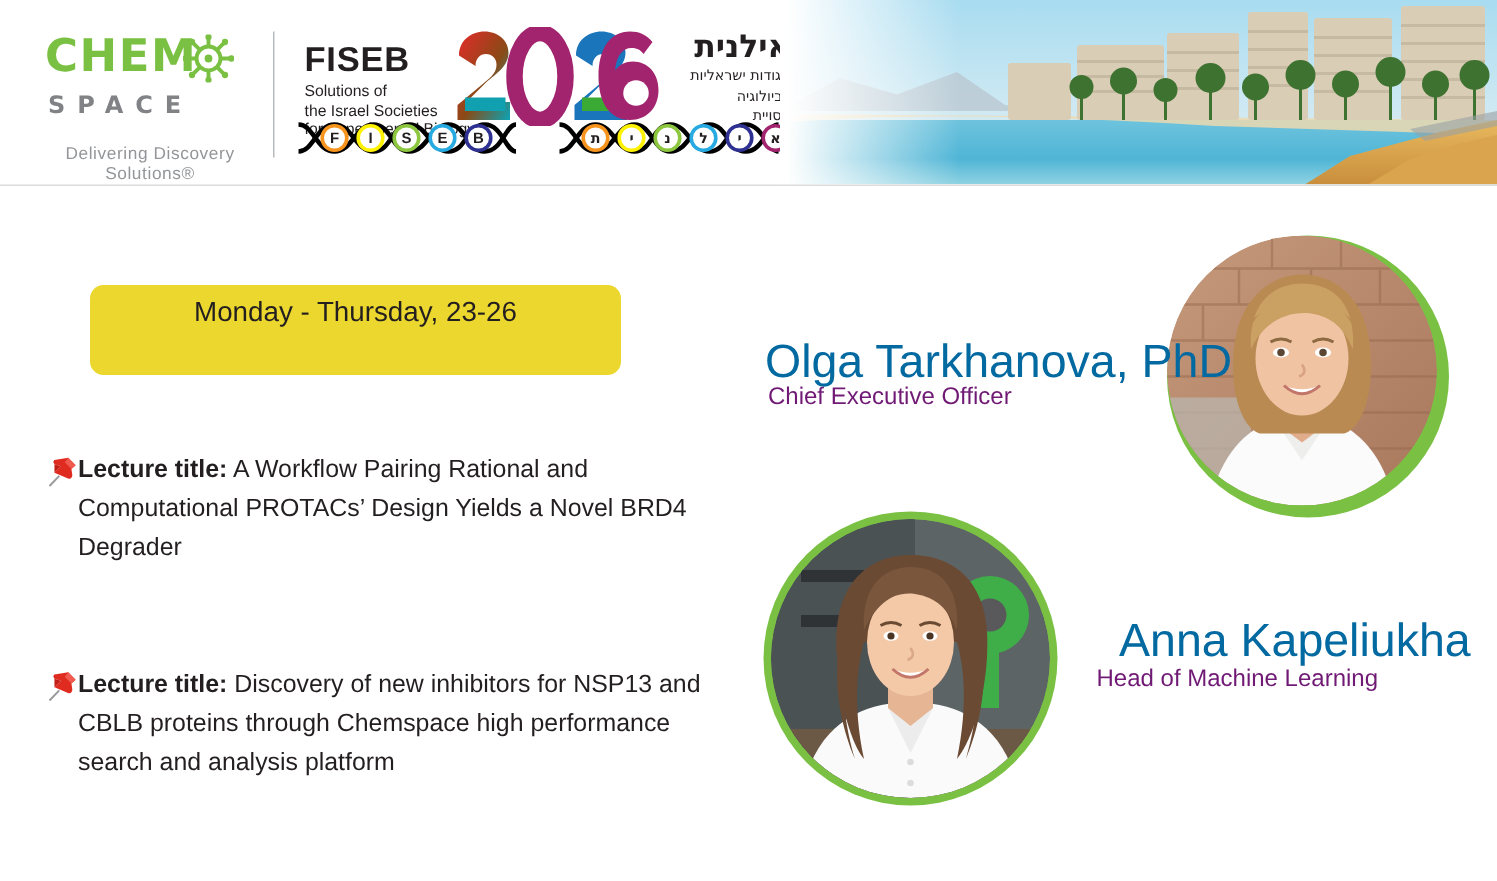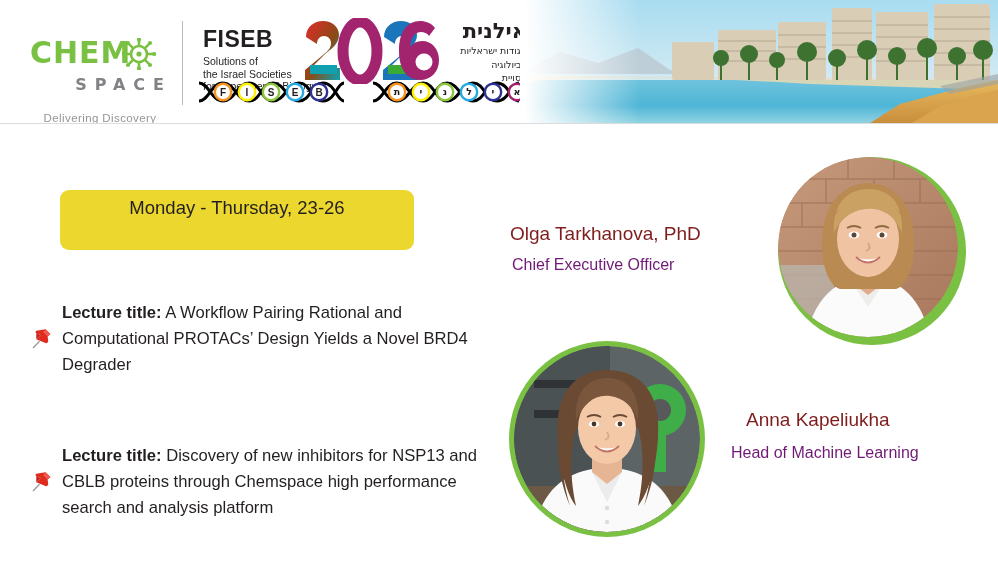--- a/index.html
+++ b/index.html
@@ -7,29 +7,29 @@
     width:998px;height:587px;overflow:hidden;background:#ffffff;
     font-family:"Liberation Sans", sans-serif;color:#1d1d1b;
   }
   .slide{position:relative;width:998px;height:587px;background:#fff;}
 
   
   .header{position:absolute;left:0;top:0;width:998px;height:124px;background:#fff;overflow:hidden;}
   .header-rule{position:absolute;left:0;top:123px;width:998px;height:1px;background:#dcdcdc;}
 
   
-  .cs-logo{position:absolute;left:26px;top:22px;width:148px;height:84px;margin-top:15px;}
+  .cs-logo{position:absolute;left:26px;top:22px;width:148px;height:84px;}
   .cs-wordmark{position:relative;height:34px;}
   .cs-chem{
     position:absolute;left:4px;top:0;font-size:30px;font-weight:bold;letter-spacing:1px;
     color:#7ac143;font-family:"DejaVu Sans", sans-serif;line-height:32px;
   }
   .cs-mol{position:absolute;left:96px;top:1px;width:34px;height:32px;}
   .cs-space{
-    position:absolute;left:6px;top:38px;width:140px;text-align:right;
+    position:absolute;left:6px;top:38px;width:140px;text-align:left;
     font-size:16px;font-weight:bold;letter-spacing:8px;color:#808285;
     font-family:"DejaVu Sans", sans-serif;
   }
   .cs-tag{
     position:absolute;left:0;top:75px;width:148px;text-align:center;
     font-size:11.5px;color:#939598;line-height:13px;letter-spacing:.4px;
   }
 
   .hdr-divider{position:absolute;left:182px;top:21px;width:1px;height:84px;background:#b9bcbe;}
 
@@ -63,39 +63,39 @@
   
   .headline{position:absolute;left:33px;top:140px;font-size:28px;color:#231f20;
      letter-spacing:-.2px;font-family:"Liberation Sans", sans-serif;}
 
   .date-badge{
     position:absolute;left:32px;top:190px;width:354px;height:60px;background:#ecd72e;
     border-radius:9px;display:flex;align-items:center;justify-content:center;margin-left:28px;
   }
   .date-badge span{display:block;text-align:center;font-size:18.5px;line-height:25px;color:#231f20;}
 
-  .bullet{position:absolute;display:flex;gap:10px;width:460px;align-items:center;}
+  .bullet{position:absolute;display:flex;width:460px;}
   .bullet-1{left:28px;top:300px;}
   .bullet-2{left:28px;top:443px;}
   .pin{width:24px;height:26px;flex:0 0 24px;margin-top:3px;}
   .bullet-text{font-size:16.6px;line-height:25.8px;color:#231f20;}
   .bullet-text b{font-weight:bold;}
 
   
   .avatar{position:absolute;border-radius:50%;overflow:hidden;}
   .ring{position:absolute;border-radius:50%;}
 
   .sp1-ring{left:778px;top:157px;width:188px;height:188px;
     background:#7ac143;}
   .sp1-photo{left:778px;top:157px;width:180px;height:180px;}
 
   .sp2-ring{left:509px;top:341px;width:196px;height:196px;background:#7ac143;}
   .sp2-photo{left:514px;top:346px;width:186px;height:186px;}
 
-  .sp-name{position:absolute;color:#7f1d1d;font-size:19px;white-space:nowrap;}
+  .sp-name{position:absolute;color:#0369a1;font-size:31px;white-space:nowrap;}
   .sp-role{position:absolute;color:#701a75;font-size:16px;white-space:nowrap;}
 
   .sp1-name{left:510px;top:223px;}
   .sp1-role{left:512px;top:256px;}
   .sp2-name{left:746px;top:409px;}
   .sp2-role{left:731px;top:444px;}
 </style>
 </head>
 <body>
 

